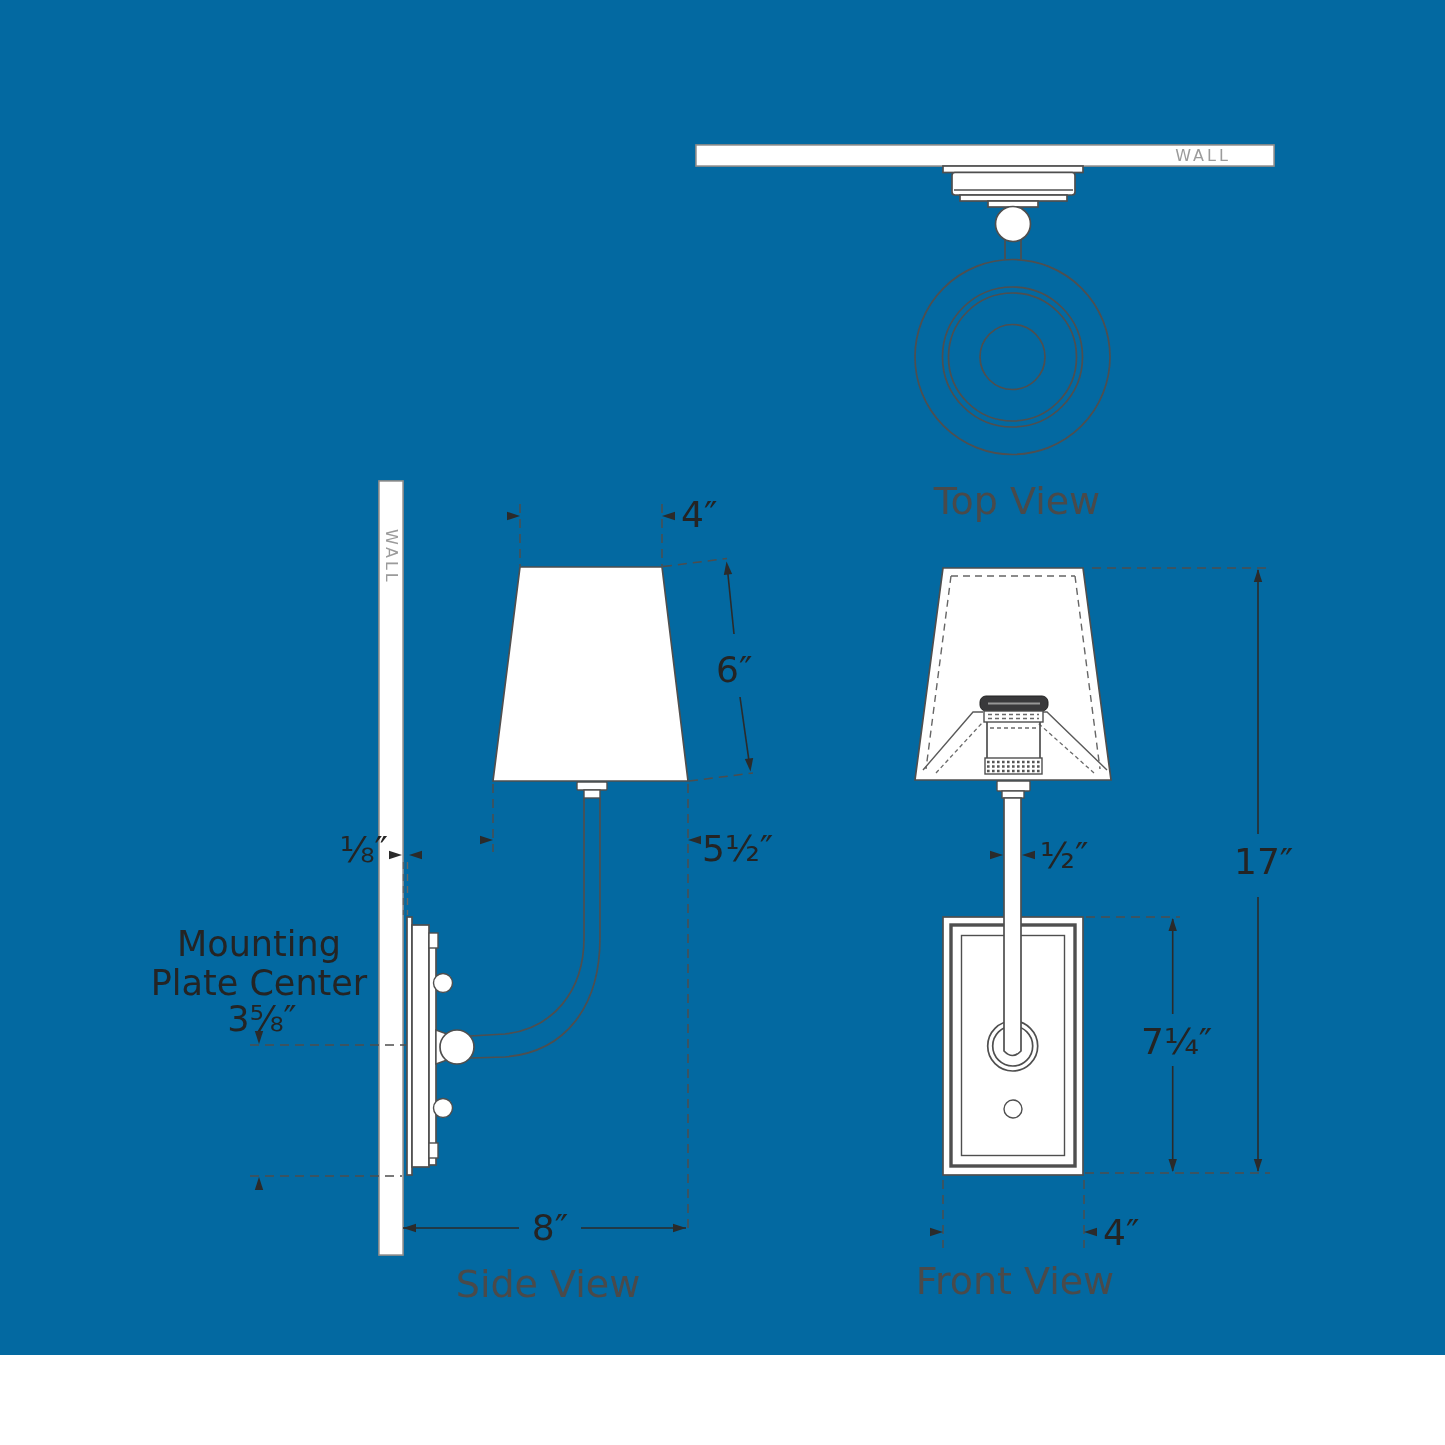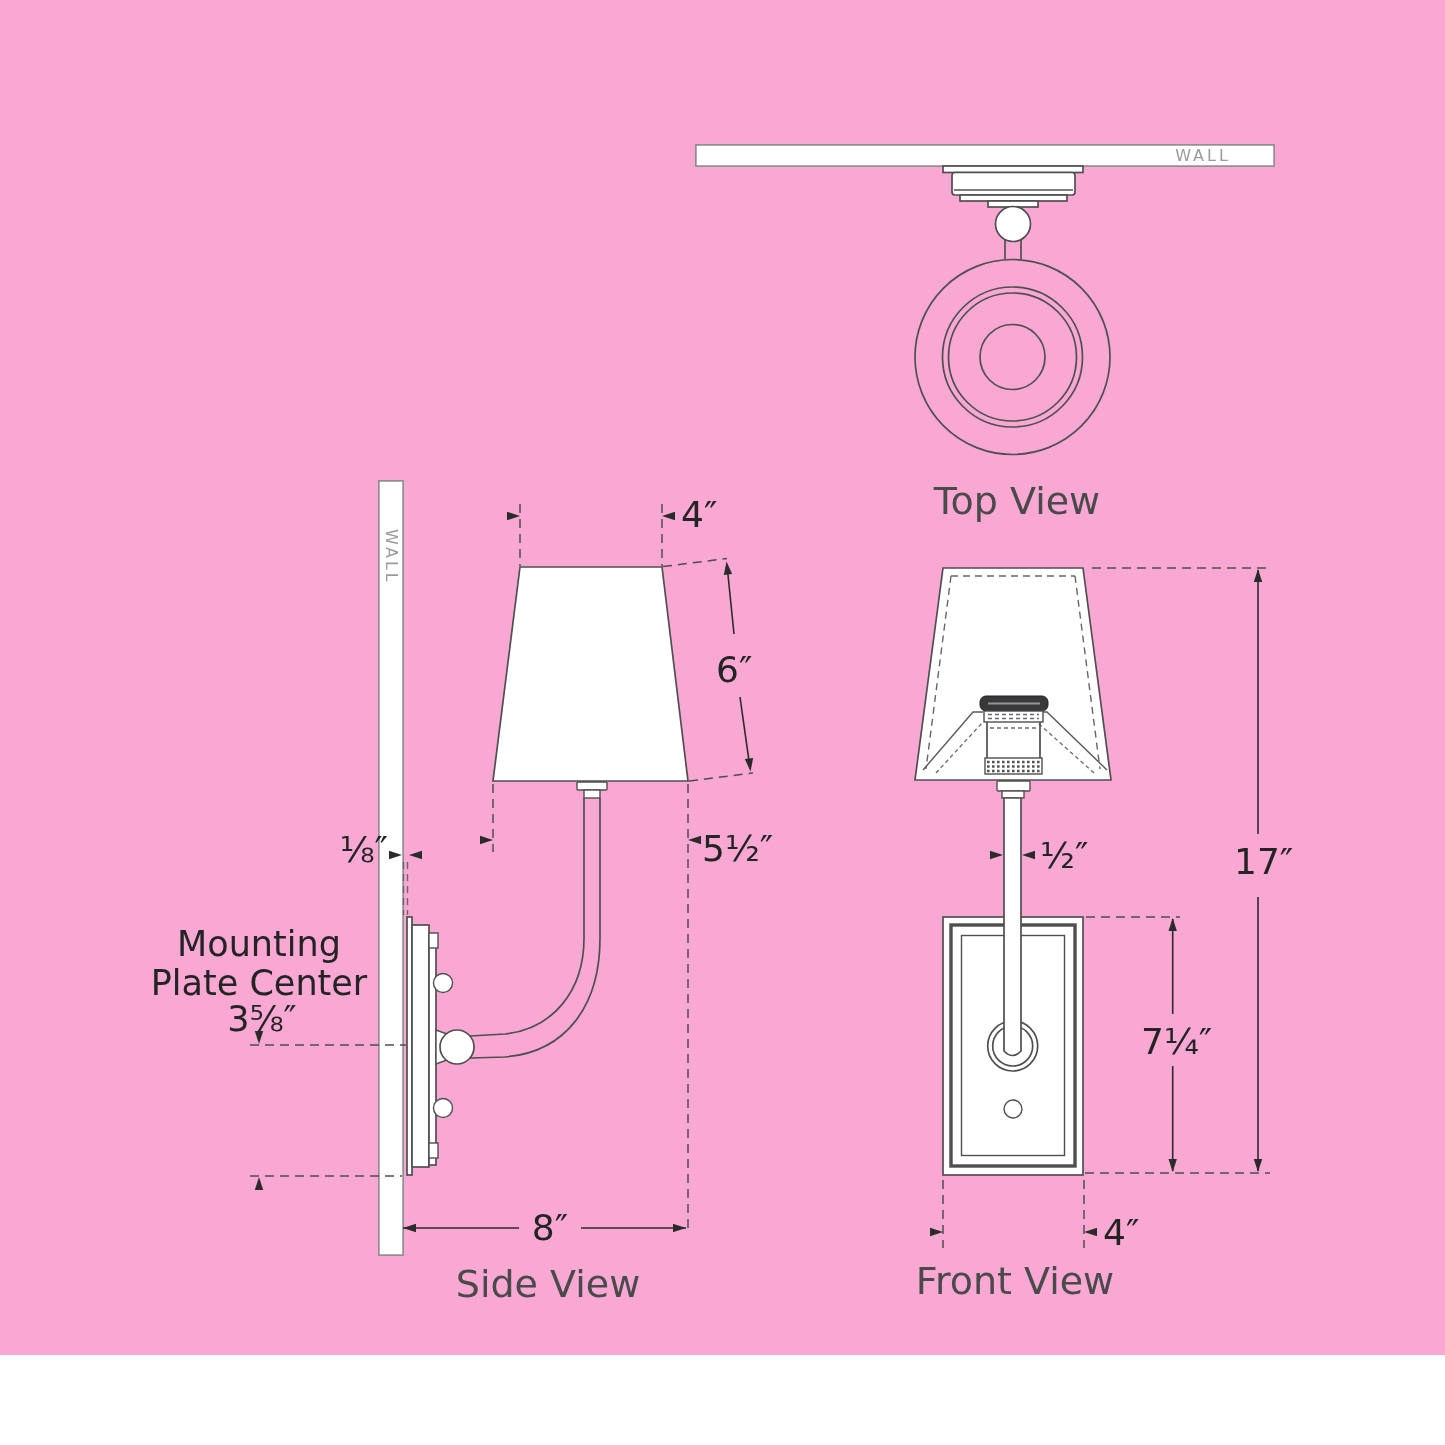--- a/index.html
+++ b/index.html
@@ -1,16 +1,16 @@
 <!DOCTYPE html>
 <html><head>
 <meta charset="utf-8">
 <style>
   html,body{margin:0;padding:0;background:#ffffff;}
-  .stage{position:relative;width:1445px;height:1355px;background:#f9a8d4;overflow:hidden;
+  .stage{position:relative;width:1445px;height:1355px;background:#0369a1;overflow:hidden;
          font-family:"DejaVu Sans","Liberation Sans",sans-serif;}
   svg{display:block}
   text{font-family:"DejaVu Sans","Liberation Sans",sans-serif;}
   .t-dim{font-size:36px;fill:#242424;}
   .t-label{font-size:38px;fill:#4a4a4a;}
   .t-note{font-size:35px;fill:#242424;}
   .t-wall{font-size:16px;fill:#9b9b9b;letter-spacing:3px;}
   .s{stroke:#4f4f4f;stroke-width:1.7;fill:none;}
   .s-thin{stroke:#5a5a5a;stroke-width:1.4;fill:none;}
   .sf{stroke:#4f4f4f;stroke-width:1.7;fill:#ffffff;}

